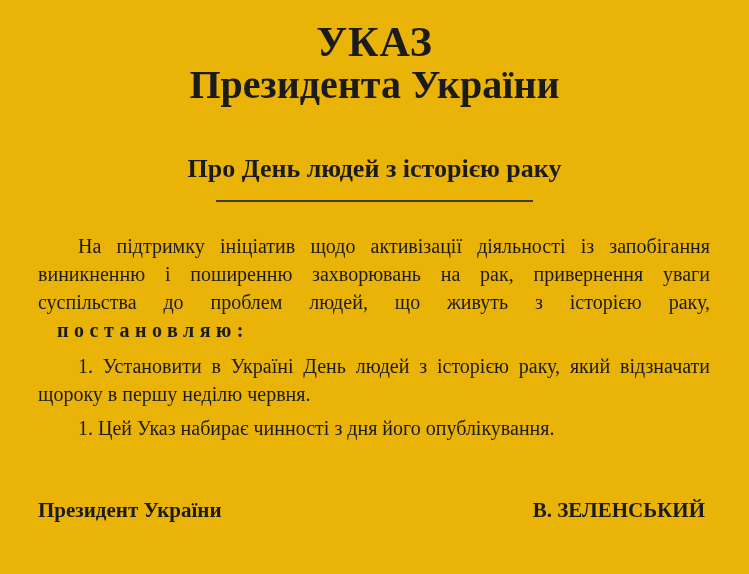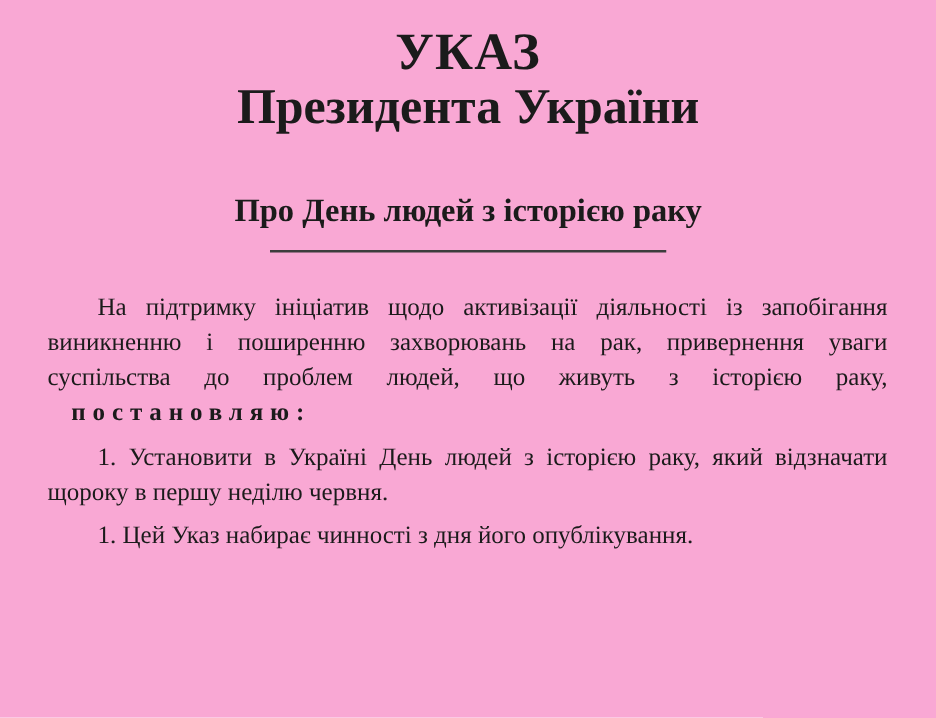--- a/index.html
+++ b/index.html
@@ -1,20 +1,20 @@
 <!DOCTYPE html>
 <html lang="uk"><head>
 <meta charset="utf-8">
 <style>
   html, body { margin: 0; padding: 0; }
   .page {
     position: relative;
     width: 749px;
     height: 574px;
-    background: #f9a8d4;
+    background: #eab308;
     color: #1b1b1b;
     font-family: "Liberation Serif", "DejaVu Serif", serif;
     overflow: hidden;
     box-sizing: border-box;
   }
   .doc-header {
     padding-top: 22px;
     text-align: center;
     font-weight: bold;
   }
@@ -95,14 +95,18 @@
 
   <div class="subject-underline"></div>
 
   <div class="doc-body">
     <p class="intro">На підтримку ініціатив щодо активізації діяльності із запобігання виникненню і поширенню захворювань на рак, привернення уваги суспільства до проблем людей, що живуть з історією раку,</p>
     <div class="resolve">постановляю:</div>
     <p class="article article-first">1. Установити в Україні День людей з історією раку, який відзначати щороку в першу неділю червня.</p>
     <p class="article">1. Цей Указ набирає чинності з дня його опублікування.</p>
   </div>
 
+  <div class="signature-row">
+    <span>Президент України</span>
+    <span>В. ЗЕЛЕНСЬКИЙ</span>
+  </div>
 
 </div>
 
 </body></html>

